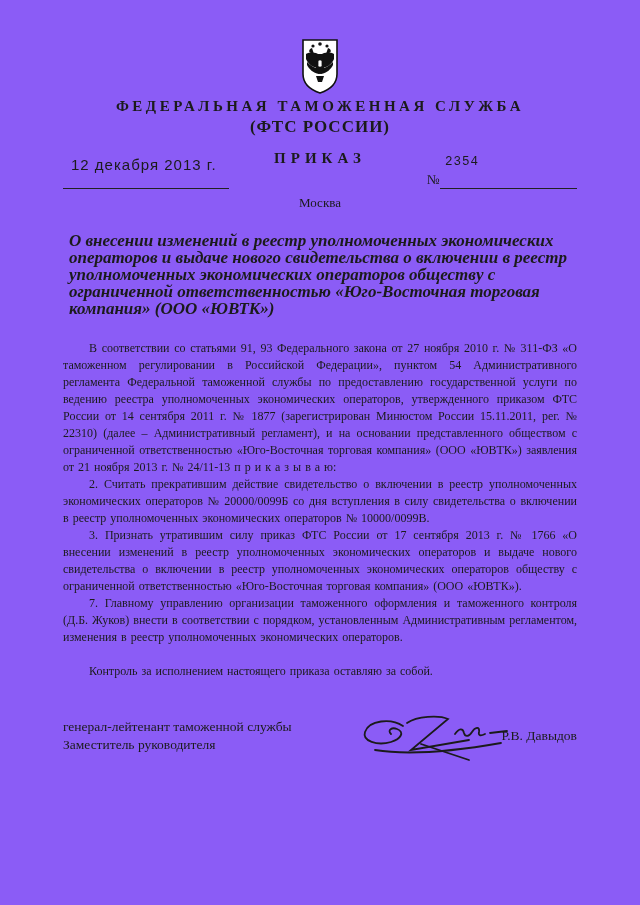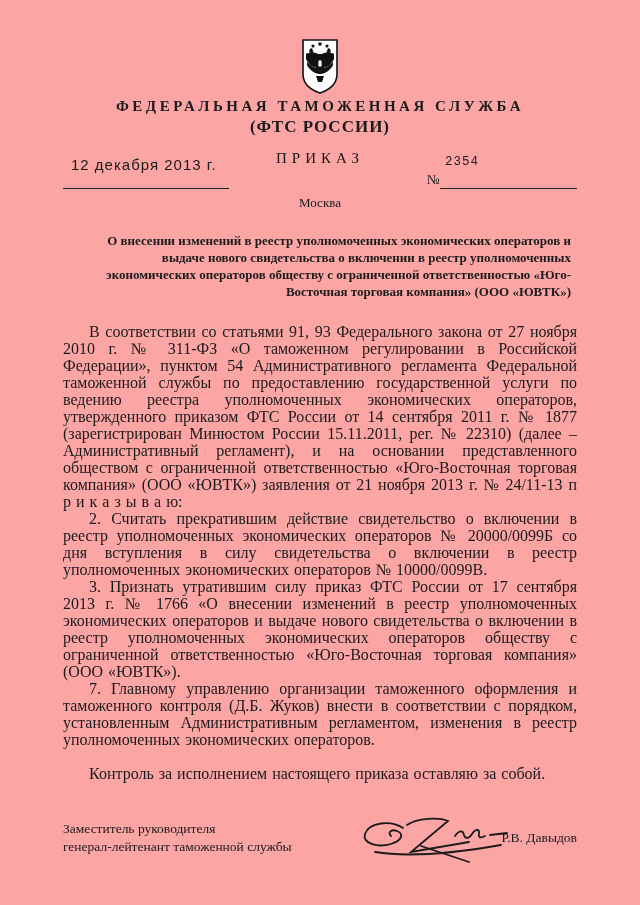--- a/index.html
+++ b/index.html
@@ -1,50 +1,50 @@
 <!DOCTYPE html>
 <html><head>
 <meta charset="utf-8">
 <style>
   html,body{margin:0;padding:0;background:#e8e8e8;}
   .page{
-    width:640px;height:905px;background:#fca5a5;position:relative;
+    width:640px;height:905px;background:#8b5cf6;position:relative;
     font-family:"Liberation Serif", serif;color:#1b1b1b;overflow:hidden;
     margin:0 auto;box-sizing:border-box;padding:38px 63px 0 63px;
   }
   .center{text-align:center;}
   .emblem-wrap{display:flex;justify-content:center;margin-bottom:4px;}
   .org-name{
     font-weight:bold;font-size:15px;letter-spacing:3.5px;margin-top:3px;
     white-space:nowrap;
   }
   .org-abbr{font-weight:bold;font-size:17px;letter-spacing:1px;margin-top:2px;}
-  .doc-type{font-weight:normal;font-size:15px;letter-spacing:5px;margin-top:13px;}
+  .doc-type{font-weight:bold;font-size:15px;letter-spacing:5px;margin-top:13px;}
   .date-row{
     display:flex;justify-content:space-between;align-items:flex-end;
     margin-top:2px;height:20px;
   }
   .date-field{
     font-family:Liberation Sans, sans-serif;font-size:15px;letter-spacing:1px;
     border-bottom:1.5px solid #222;padding:0 10px 15px 8px;min-width:148px;
   }
   .num-field{display:flex;align-items:flex-end;font-size:13.5px;}
   .num-sign{padding-bottom:1px;}
   .num-value{
     font-family:"Liberation Mono", monospace;font-size:12.5px;letter-spacing:1px;
     border-bottom:1.5px solid #222;padding:0 4px 19px 5px;min-width:128px;
   }
   .city{font-size:13px;margin-top:6px;}
   .doc-title{
-    font-weight:bold;font-size:13px;line-height:17px;margin:21px auto 0 auto;
-    max-width:502px;text-align:right;
+    font-weight:bold;font-size:17px;line-height:17px;margin:21px auto 0 auto;
+    max-width:502px;text-align:left;font-style:italic;
   }
   .body-text{margin-top:23px;}
   .body-text p{
-    margin:0;font-size:16px;line-height:17px;text-align:justify;
+    margin:0;font-size:12px;line-height:17px;text-align:justify;
     text-indent:26px;word-spacing:1px;
   }
   .control-par{margin-top:17px !important;}
   .sig-row{
     display:flex;align-items:flex-start;margin-top:38px;position:relative;
   }
   .sig-position{font-size:13.5px;line-height:18px;white-space:nowrap;}
   .sig-image{position:absolute;left:288px;top:-12px;}
   .sig-name{
     margin-left:auto;font-size:13.5px;padding-top:10px;white-space:nowrap;
@@ -105,22 +105,22 @@
   <div class="body-text">
     <p>В соответствии со статьями 91, 93 Федерального закона от 27 ноября 2010 г. № 311-ФЗ «О таможенном регулировании в Российской Федерации», пунктом 54 Административного регламента Федеральной таможенной службы по предоставлению государственной услуги по ведению реестра уполномоченных экономических операторов, утвержденного приказом ФТС России от 14 сентября 2011 г. № 1877 (зарегистрирован Минюстом России 15.11.2011, рег. № 22310) (далее – Административный регламент), и на основании представленного обществом с ограниченной ответственностью «Юго-Восточная торговая компания» (ООО «ЮВТК») заявления от 21 ноября 2013 г. № 24/11-13  п р и к а з ы в а ю:</p>
     <p>2. Считать прекратившим действие свидетельство о включении в реестр уполномоченных экономических операторов № 20000/0099Б со дня вступления в силу свидетельства о включении в реестр уполномоченных экономических операторов № 10000/0099В.</p>
     <p>3. Признать утратившим силу приказ ФТС России от 17 сентября 2013 г. № 1766 «О внесении изменений в реестр уполномоченных экономических операторов и выдаче нового свидетельства о включении в реестр уполномоченных экономических операторов обществу с ограниченной ответственностью «Юго-Восточная торговая компания» (ООО «ЮВТК»).</p>
     <p>7. Главному управлению организации таможенного оформления и таможенного контроля (Д.Б. Жуков) внести в соответствии с порядком, установленным Административным регламентом, изменения в реестр уполномоченных экономических операторов.</p>
     <p class="control-par">Контроль за исполнением настоящего приказа оставляю за собой.</p>
   </div>
 
   <div class="sig-row">
     <div class="sig-position">
+      <div>генерал-лейтенант таможенной службы</div>
       <div>Заместитель руководителя</div>
-      <div>генерал-лейтенант таможенной службы</div>
     </div>
     <span class="sig-image">
       <svg width="160" height="62" viewBox="0 0 160 62">
         <g fill="none" stroke="#1b1b1b" stroke-width="1.8" stroke-linecap="round">
 
           <path d="M52,20 C40,12 18,14 14,26 C11,35 26,40 40,36 C50,33 54,26 46,23 C41,21 36,24 40,28"></path>
 
           <path d="M56,17 C66,10 88,9 97,13 L60,44 L118,34"></path>
 
           <path d="M104,28 C108,22 112,22 113,27 C114,31 118,31 121,26 C124,21 129,20 128,26 C127,30 130,30 134,28"></path>

